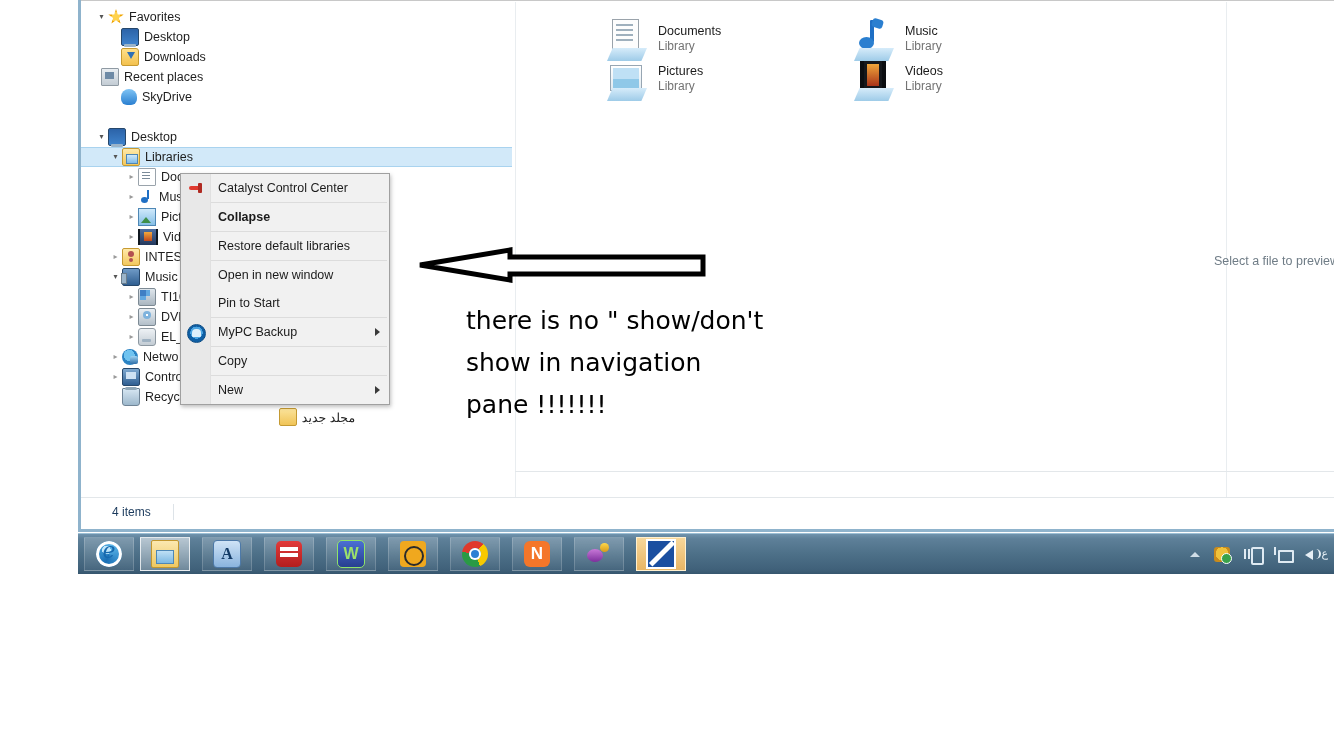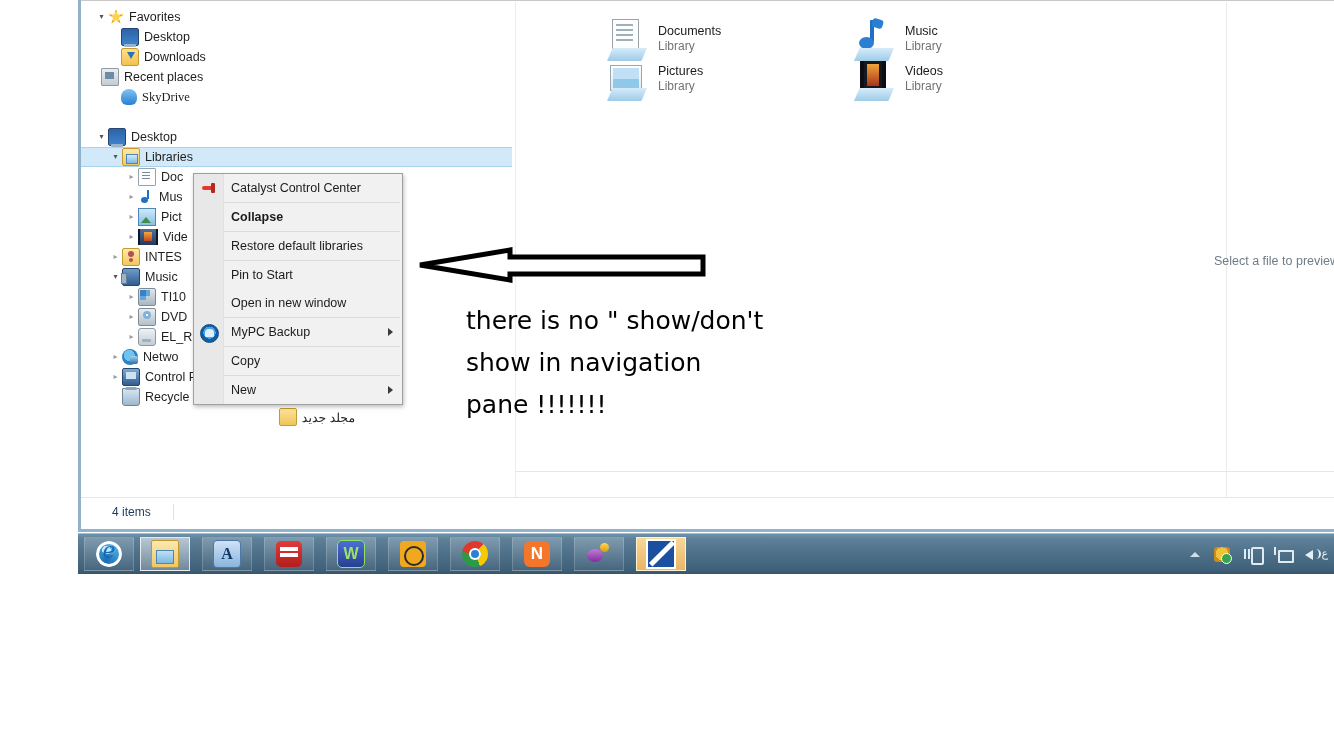--- a/index.html
+++ b/index.html
@@ -124,21 +124,20 @@
     border-top:1px solid #e3e7ea;
   }
   #status-items{position:absolute;left:31px;top:7px;font-size:12px;color:#1b3a5c;}
   #status-sep{position:absolute;left:92px;top:6px;width:1px;height:16px;background:#dde3e8;}
 
   
   #context-menu{
     position:absolute;left:180px;top:173px;width:208px;
     background:#f1f1f1;border:1px solid #a0a0a0;box-shadow:1px 2px 4px rgba(0,0,0,.25);
     z-index:40;
-    margin-left:13px;
   }
   #cm-gutter{position:absolute;left:0;top:0;bottom:0;width:29px;background:#e8e8e8;border-right:1px solid #e0e0e0;}
   .cm-item{position:relative;height:28px;display:flex;align-items:center;padding-left:37px;
      font-size:12.5px;color:#1b1b1b;box-sizing:border-box;}
   .cm-item.bold{font-weight:bold;}
   .cm-sep{height:1px;background:#dcdcdc;margin:0 2px 0 29px;}
   .cm-arrow{position:absolute;right:9px;top:10px;width:0;height:0;
      border-top:4px solid transparent;border-bottom:4px solid transparent;border-left:5px solid #3a3a3a;}
   .cm-ic{position:absolute;left:6px;top:6px;width:17px;height:17px;}
   .cm-ic-ccc{background:transparent;}
@@ -244,21 +243,21 @@
         <span class="tlabel">Desktop</span>
       </div>
       <div class="tree-row" style="padding-left:40px;">
         <span class="ticon ic-dl"></span>
         <span class="tlabel">Downloads</span>
       </div>
       <div class="tree-row" style="padding-left:20px;">
         <span class="ticon ic-recent"></span>
         <span class="tlabel">Recent places</span>
       </div>
-      <div class="tree-row" style="padding-left:40px;font-family:Liberation Serif, serif;">
+      <div class="tree-row" style="padding-left:40px;">
         <span class="ticon ic-sky"></span>
         <span class="tlabel">SkyDrive</span>
       </div>
     </div>
 
     <div class="tree-group" style="margin-top:20px;">
       <div class="tree-row" style="padding-left:14px;">
         <span class="chev open">▾</span>
         <span class="ticon ic-desktop"></span>
         <span class="tlabel">Desktop</span>
@@ -410,24 +409,24 @@
     <span>Collapse</span>
   </div>
   <div class="cm-sep"></div>
 
   <div class="cm-item">
     <span>Restore default libraries</span>
   </div>
   <div class="cm-sep"></div>
 
   <div class="cm-item">
+    <span>Open in new window</span>
+  </div>
+  <div class="cm-item">
     <span>Pin to Start</span>
-  </div>
-  <div class="cm-item">
-    <span>Open in new window</span>
   </div>
   <div class="cm-sep"></div>
 
   <div class="cm-item">
     <span class="cm-ic cm-ic-mypc"></span>
     <span>MyPC Backup</span>
     <span class="cm-arrow"></span>
   </div>
   <div class="cm-sep"></div>
 

